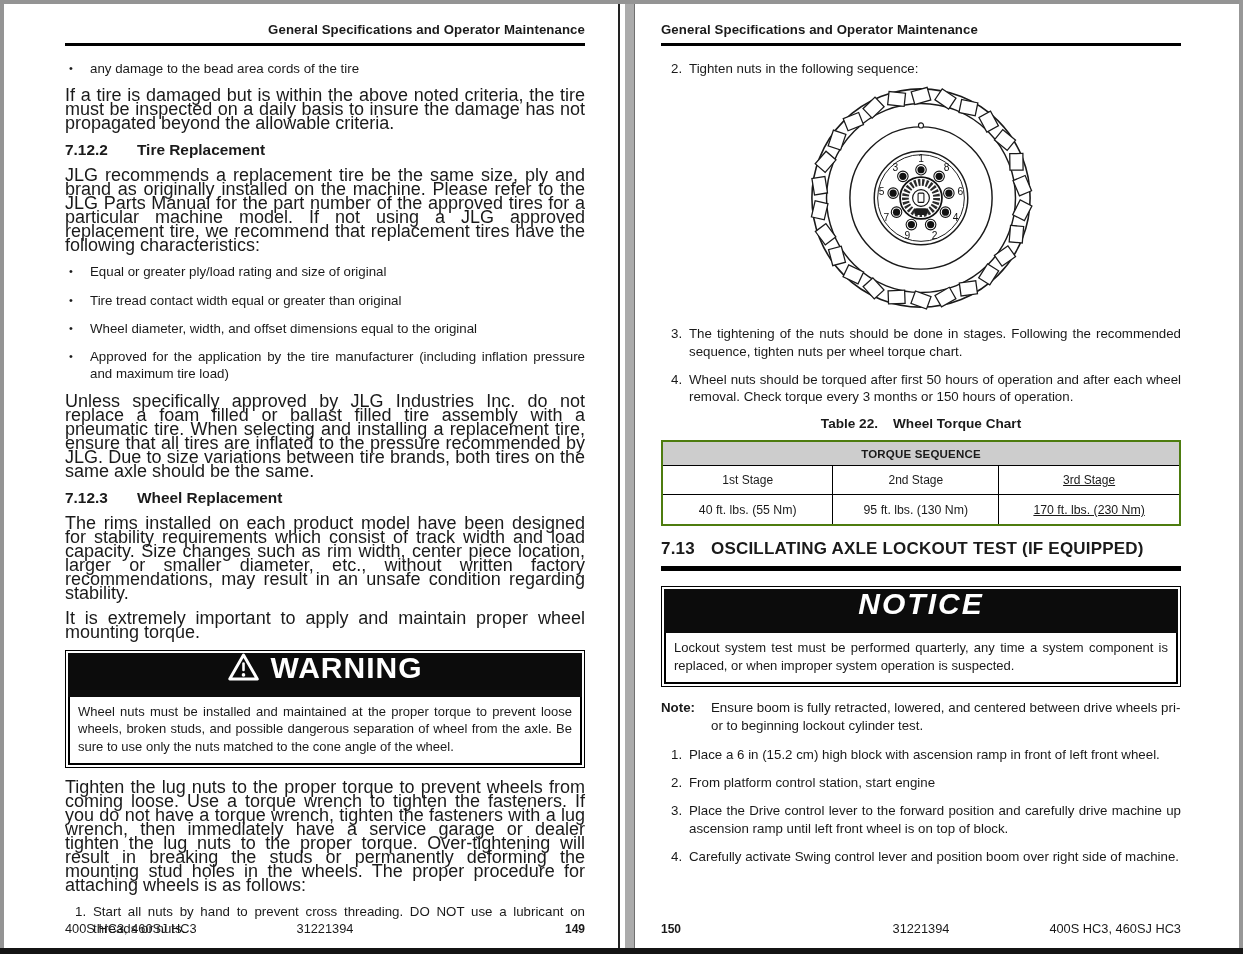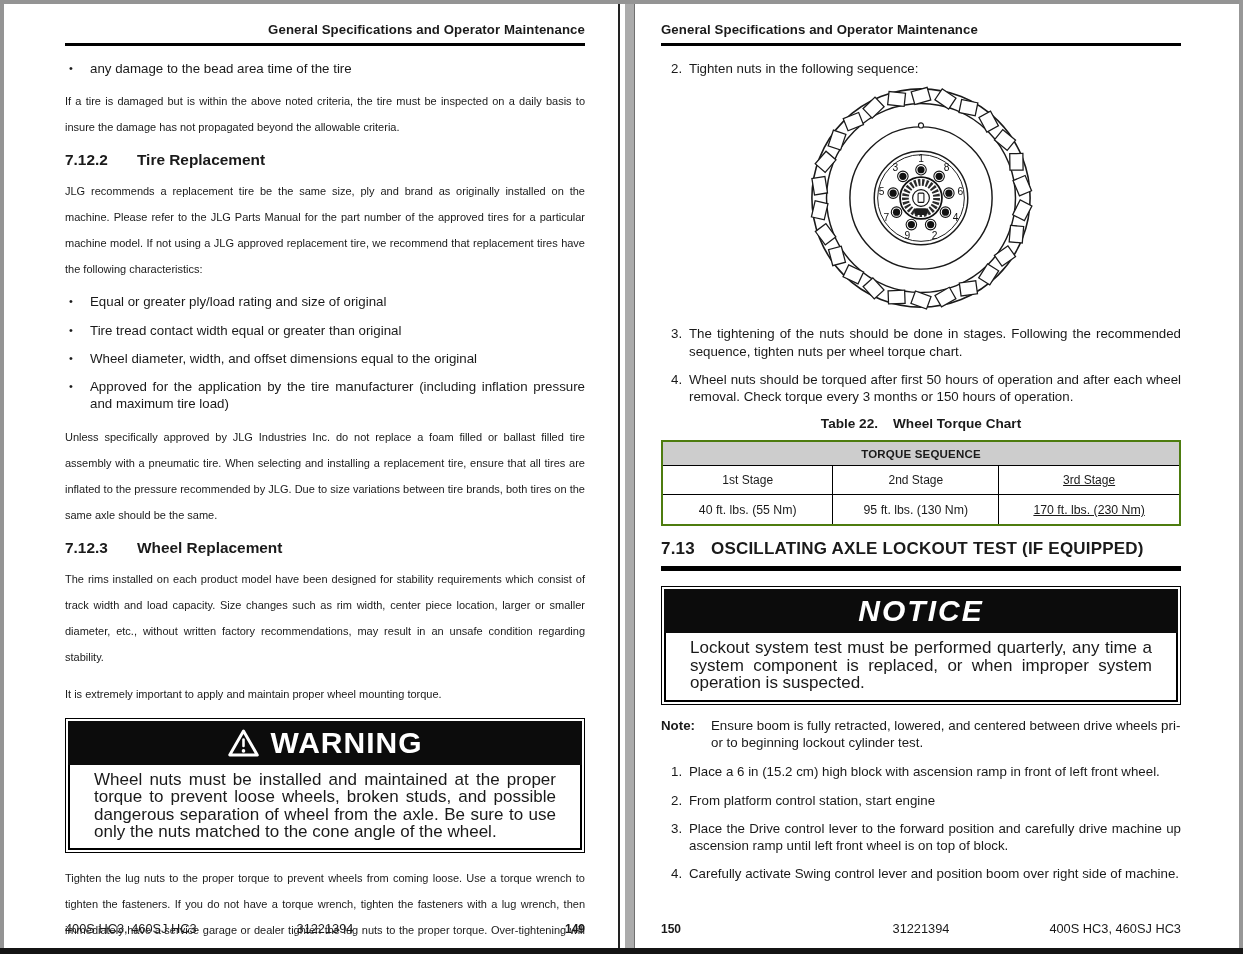--- a/index.html
+++ b/index.html
@@ -24,39 +24,39 @@
   .page-left  { left:4px;   width:614px; }
   .page-right { left:635px; width:604px; }
   .content { position:relative; width:520px; }
   .page-left  .content { margin-left:61px; }
   .page-right .content { margin-left:26px; }
 
   .page-header { font-size:13.2px; font-weight:bold; padding-top:18px; letter-spacing:0.1px; }
   .page-header.align-right { text-align:right; }
   .header-rule { height:3px; background:#000; margin-top:6px; margin-bottom:14px; }
 
-  p.body-text { font-size:11px; line-height:26px; text-align:justify; margin-bottom:11px; }
+  p.body-text { font-size:18px; line-height:14px; text-align:justify; margin-bottom:11px; }
 
   .bullet-row { display:flex; margin-bottom:11px; font-size:13.3px; line-height:17.3px; }
   .bullet-glyph { width:25px; padding-left:4px; font-size:11px; line-height:17.3px; }
   .bullet-text { flex:1; text-align:justify; }
 
   .subsection { font-size:15.4px; font-weight:bold; margin:5px 0 9px; }
   .subsection .sec-num { display:inline-block; width:72px; }
 
   .step-row { display:flex; margin-bottom:11px; font-size:13.3px; line-height:17.3px; }
   .step-num { width:28px; padding-left:10px; flex:none; }
   .step-text { flex:1; text-align:justify; }
 
   
   .alert-box { border:1px solid #000; padding:2px; margin:6px 0 12px; background:#fff; }
-  .alert-band { background:#0c0c0c; color:#fff; height:44px; display:flex; align-items:center; justify-content:center; gap:12px; }
+  .alert-band { background:#0c0c0c; color:#fff; height:44px; display:flex; justify-content:center; gap:12px; }
   .alert-band .alert-title { font-size:30px; font-weight:bold; letter-spacing:1px; line-height:1; }
   .alert-band .alert-title.italic { font-style:italic; letter-spacing:2px; }
-  .alert-body { border:2px solid #000; border-top:none; padding:6px 24px 8px; font-size:17px; line-height:17.4px; text-align:justify; }
+  .alert-body { border:2px solid #000; border-top:none; padding:6px 8px 8px; font-size:13px; line-height:17.4px; text-align:justify; }
 
   .note-row { display:flex; margin:2px 0 12px; font-size:13.3px; line-height:17.3px; }
   .note-label { width:50px; font-weight:bold; flex:none; }
   .note-line { display:block; }
 
   
   .big-section { font-size:17px; font-weight:bold; margin-top:13px; letter-spacing:0.2px; }
   .big-section .sec-num { display:inline-block; width:50px; }
   .big-rule { height:5px; background:#000; margin:7px 0 15px; }
 
@@ -93,21 +93,21 @@
 <div class="divider-gray"></div>
 <div class="divider-dark2"></div>
 
 <div class="page page-left">
   <div class="content">
     <div class="page-header align-right">General Specifications and Operator Maintenance</div>
     <div class="header-rule"></div>
 
     <div class="bullet-row">
       <span class="bullet-glyph">•</span>
-      <span class="bullet-text">any damage to the bead area time of the tire</span>
+      <span class="bullet-text">any damage to the bead area cords of the tire</span>
     </div>
 
     <p class="body-text">If a tire is damaged but is within the above noted criteria, the tire must be inspected on a daily basis to insure the damage has not propagated beyond the allowable criteria.</p>
 
     <div class="subsection">
       <span class="sec-num">7.12.2</span><span>Tire Replacement</span>
     </div>
 
     <p class="body-text">JLG recommends a replacement tire be the same size, ply and brand as originally installed on the machine. Please refer to the JLG Parts Manual for the part number of the approved tires for a particular machine model. If not using a JLG approved replacement tire, we recommend that replacement tires have the following characteristics:</p>
 

